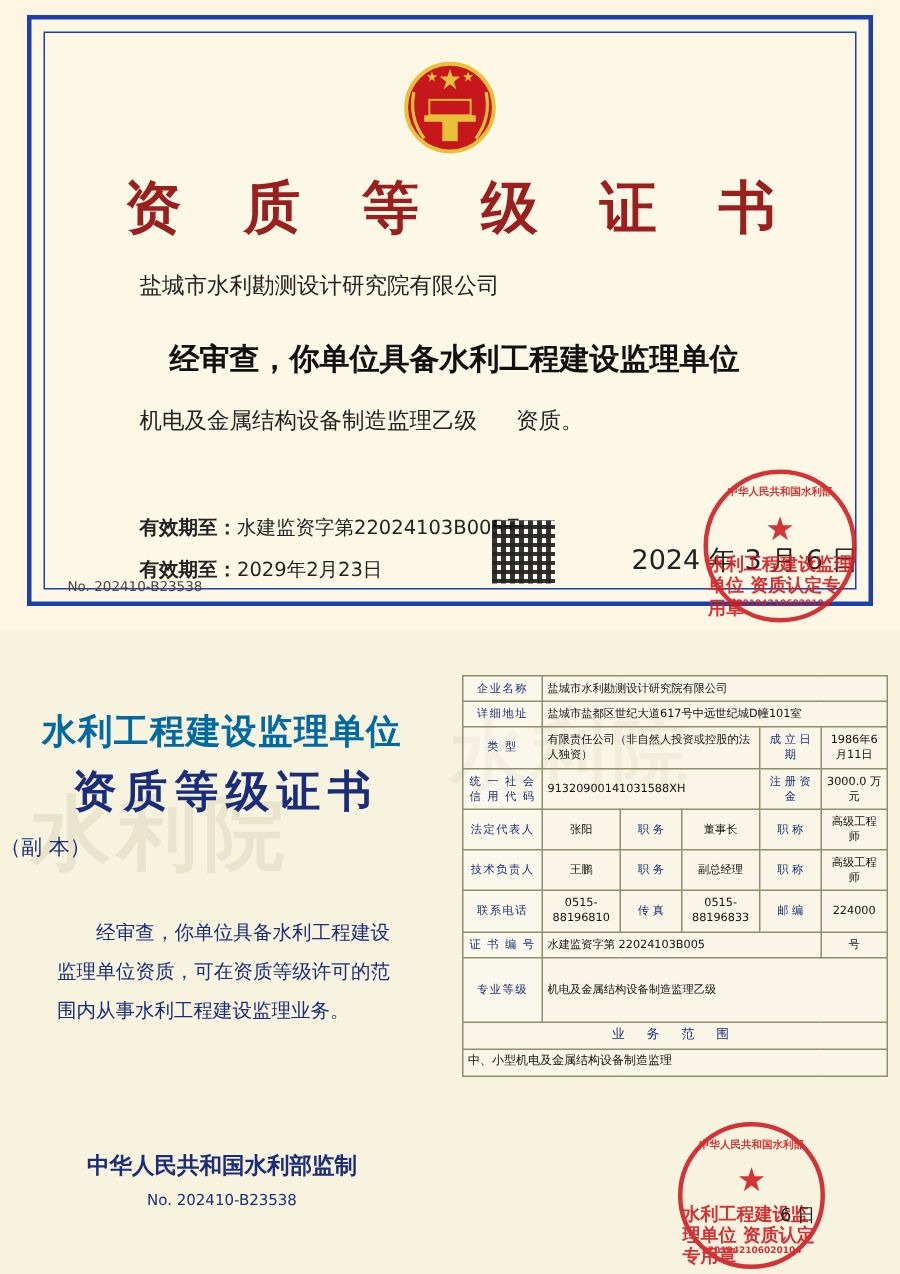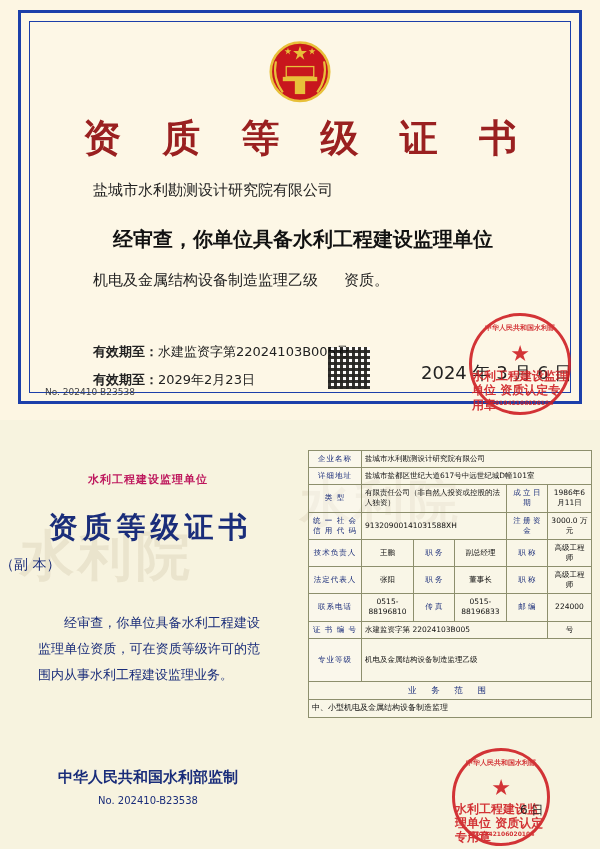--- a/index.html
+++ b/index.html
@@ -205,23 +205,23 @@
     left: 0; top: 0;
     width: 296px;
     height: 429px;
   }
   .lp-title1 {
     position: absolute;
     left: 0; right: 0;
     top: 52px;
     text-align: center;
     font-family: "DejaVu Serif", serif;
-    font-size: 11px;
-    font-weight: bold;
-    color: #be185d;
+    font-size: 23px;
+    font-weight: bold;
+    color: #0369a1;
     letter-spacing: 1px;
   }
   .lp-title2 {
     position: absolute;
     left: 0; right: 0;
     top: 88px;
     text-align: center;
     font-family: "DejaVu Serif", serif;
     font-size: 29px;
     font-weight: bold;
@@ -404,32 +404,32 @@
         <td class="val center">1986年6月11日</td>
       </tr>
       <tr>
         <td class="lbl">统 一 社 会
 信 用 代 码</td>
         <td class="val" colspan="3">91320900141031588XH</td>
         <td class="lbl-sm">注 册 资 金</td>
         <td class="val center">3000.0 万元</td>
       </tr>
       <tr>
+        <td class="lbl">法定代表人</td>
+        <td class="val center">张阳</td>
+        <td class="lbl-sm">职 务</td>
+        <td class="val center">董事长</td>
+        <td class="lbl-sm">职 称</td>
+        <td class="val center">高级工程师</td>
+      </tr>
+      <tr>
         <td class="lbl">技术负责人</td>
         <td class="val center">王鹏</td>
         <td class="lbl-sm">职 务</td>
         <td class="val center">副总经理</td>
-        <td class="lbl-sm">职 称</td>
-        <td class="val center">高级工程师</td>
-      </tr>
-      <tr>
-        <td class="lbl">法定代表人</td>
-        <td class="val center">张阳</td>
-        <td class="lbl-sm">职 务</td>
-        <td class="val center">董事长</td>
         <td class="lbl-sm">职 称</td>
         <td class="val center">高级工程师</td>
       </tr>
       <tr>
         <td class="lbl">联系电话</td>
         <td class="val center">0515-88196810</td>
         <td class="lbl-sm">传 真</td>
         <td class="val center">0515-88196833</td>
         <td class="lbl-sm">邮 编</td>
         <td class="val center">224000</td>

